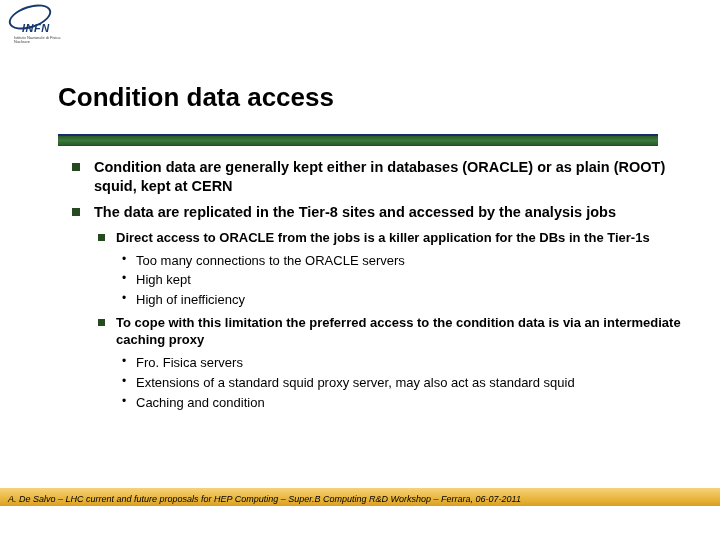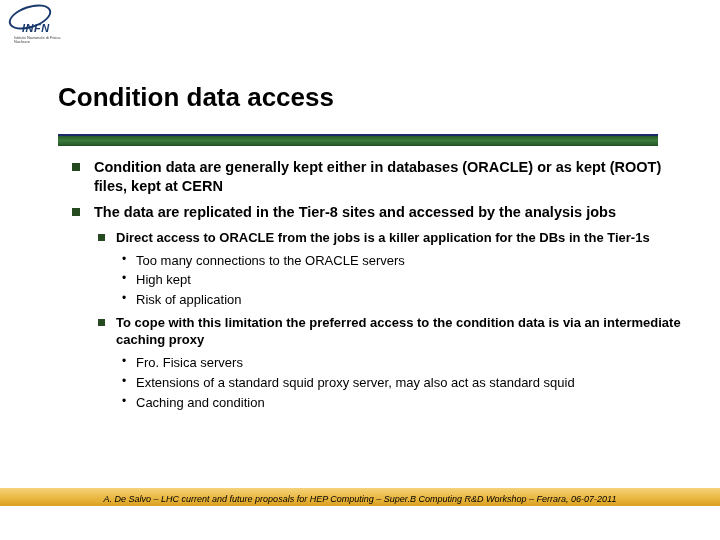--- a/index.html
+++ b/index.html
@@ -15,50 +15,50 @@
   ul { list-style: none; }
   .lvl1 > li { position: relative; padding-left: 22px; margin-bottom: 8px; font-size: 14.5px; font-weight: bold; line-height: 1.28; }
   .lvl1 > li::before { content: ""; position: absolute; left: 0; top: 5px; width: 8px; height: 8px; background: #264a1f; }
   .lvl2 { margin-top: 8px; }
   .lvl2 > li { position: relative; padding-left: 22px; margin-bottom: 6px; font-size: 13px; font-weight: bold; line-height: 1.3; }
   .lvl2 > li::before { content: ""; position: absolute; left: 4px; top: 4px; width: 7px; height: 7px; background: #264a1f; }
   .lvl3 { margin-top: 6px; margin-bottom: 6px; }
   .lvl3 > li { position: relative; padding-left: 20px; margin-bottom: 3px; font-size: 13px; font-weight: normal; line-height: 1.3; }
   .lvl3 > li::before { content: "\2022"; position: absolute; left: 6px; top: -1px; font-size: 12px; color: #000; }
   .footer-band { position: absolute; left: 0; right: 0; bottom: 34px; height: 18px; background: linear-gradient(180deg,#f6d27a 0%,#e8b63e 60%,#d99f20 100%); }
-  .footer-text { position: absolute; left: 0; right: 0; bottom: 36px; text-align: center; font-size: 9px; font-style: italic; color: #000; }
+  .footer-text { position: absolute; left: 8px; right: 0; bottom: 36px; font-size: 9px; font-style: italic; color: #000; }
 </style>
 </head>
 <body>
 
 <div class="slide">
 
   <div class="logo">
     <div class="logo-ring"></div>
     <div class="logo-text">INFN</div>
     <div class="logo-sub">Istituto Nazionale di Fisica Nucleare</div>
   </div>
 
   <div class="title">Condition data access</div>
   <div class="rule"></div>
 
   <div class="content">
     <ul class="lvl1">
       <li>
-        <span>Condition data are generally kept either in databases (ORACLE) or as kept (ROOT) files, kept at CERN</span>
+        <span>Condition data are generally kept either in databases (ORACLE) or as plain (ROOT) squid, kept at CERN</span>
       </li>
       <li>
         <span>The data are replicated in the Tier-8 sites and accessed by the analysis jobs</span>
         <ul class="lvl2">
           <li>
             <span>Direct access to ORACLE from the jobs is a killer application for the DBs in the Tier-1s</span>
             <ul class="lvl3">
               <li><span>Too many connections to the ORACLE servers</span></li>
               <li><span>High kept</span></li>
-              <li><span>Risk of application</span></li>
+              <li><span>High of inefficiency</span></li>
             </ul>
           </li>
           <li>
             <span>To cope with this limitation the preferred access to the condition data is via an intermediate caching proxy</span>
             <ul class="lvl3">
               <li><span>Fro. Fisica servers</span></li>
               <li><span>Extensions of a standard squid proxy server, may also act as standard squid</span></li>
               <li><span>Caching and condition</span></li>
             </ul>
           </li>

